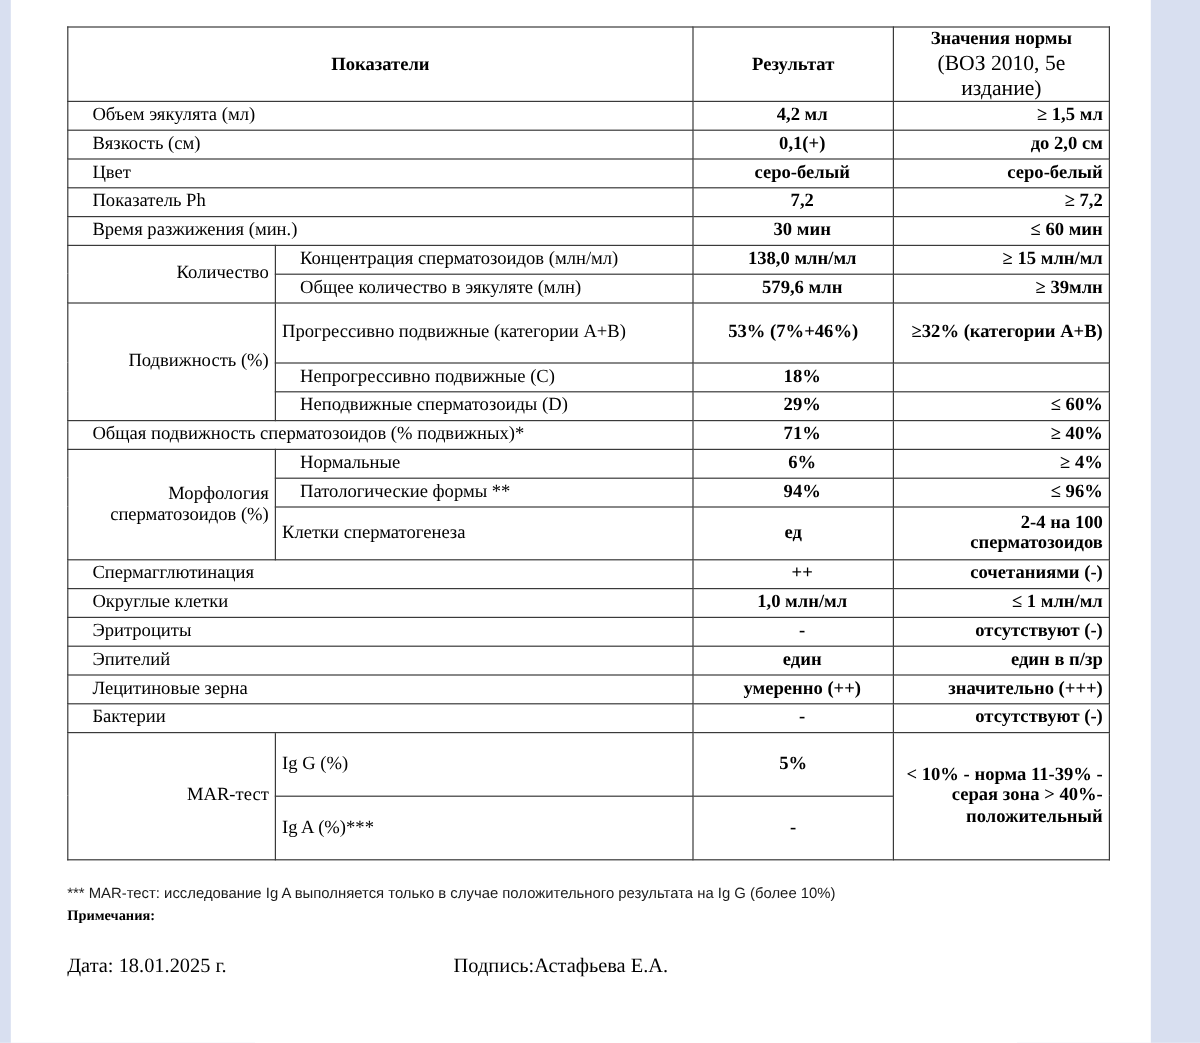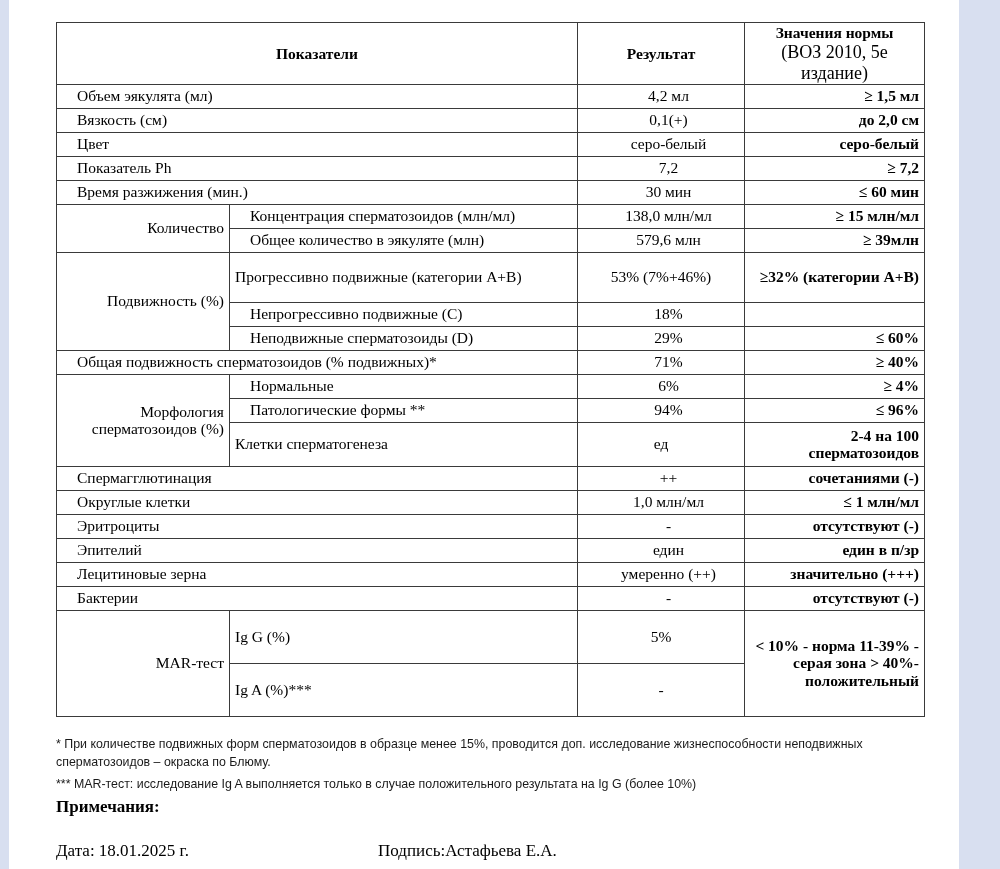--- a/index.html
+++ b/index.html
@@ -70,21 +70,21 @@
     text-align: left;
     font-weight: normal;
   }
   td.grouplbl {
     text-align: right;
     font-weight: normal;
     vertical-align: middle;
   }
   td.res {
     text-align: center;
-    font-weight: normal;
+    font-weight: bold;
   }
   td.norm {
     text-align: right;
     font-weight: bold;
   }
 
   tr.datarow td { height: 24px; padding-left: 20px; }
   tr.tall2 td { height: 50px; }
   tr.tall3 td { height: 44px; }
   tr.marrow td { height: 53px; }
@@ -96,21 +96,21 @@
     font-size: 12.4px;
     line-height: 1.5;
     color: #1a1a1a;
     width: 845px;
   }
   .notes p { margin: 0 0 3px 0; }
 
   .remarks {
     font-family: "Liberation Serif", "DejaVu Serif", serif;
     font-weight: bold;
-    font-size: 17px;
+    font-size: 12px;
     color: #000;
   }
 
   .signrow {
     margin-top: 24px;
     display: flex;
     align-items: flex-end;
     font-family: "Liberation Serif", "DejaVu Serif", serif;
     font-size: 17px;
     color: #000;
@@ -260,21 +260,20 @@
           <td class="norm" rowspan="2">&lt; 10% - норма 11-39% - серая зона &gt; 40%-положительный</td>
         </tr>
         <tr class="marrow">
           <td class="lbl">Ig A (%)***</td>
           <td class="res">-</td>
         </tr>
       </tbody>
     </table>
 
     <div class="notes">
-      <p>* При количестве подвижных форм сперматозоидов в образце менее 15%, проводится доп. исследование жизнеспособности неподвижных сперматозоидов – окраска по Блюму.</p>
       <p>*** MAR-тест:  исследование Ig A выполняется только в случае положительного результата на Ig G (более 10%)</p>
     </div>
 
     <div class="remarks">Примечания:</div>
 
     <div class="signrow">
       <span class="date">Дата: 18.01.2025 г.</span>
       <span class="sigword">Подпись:</span>
 
       <span class="signer">Астафьева Е.А.</span>

